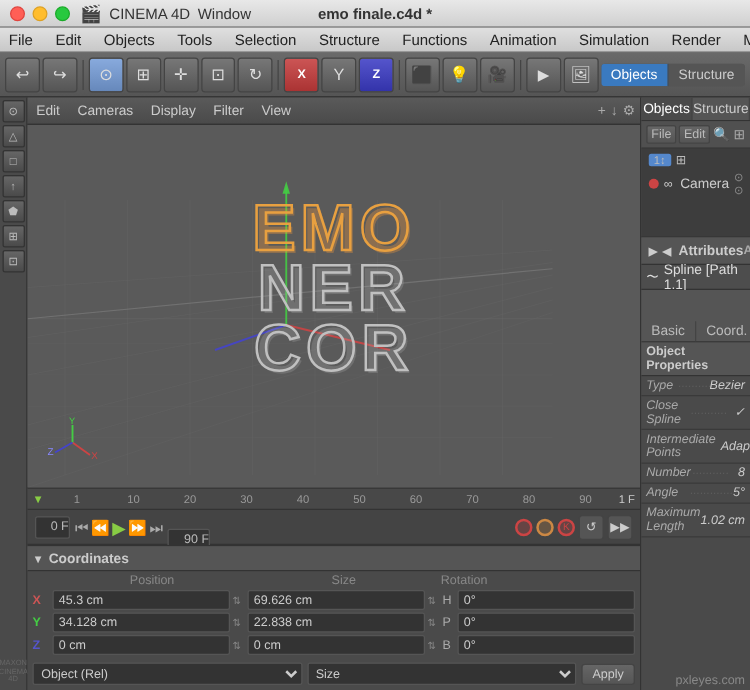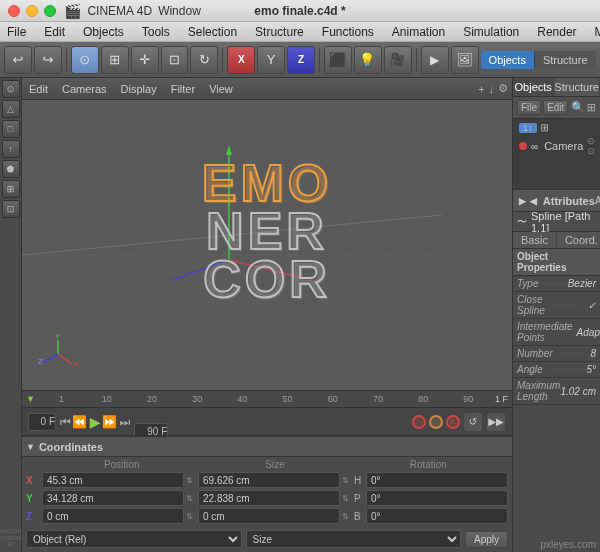--- a/index.html
+++ b/index.html
@@ -220,21 +220,21 @@
 
     .attr-subtitle {
       background: #4d4d4d; height: 20px; display: flex; align-items: center; padding: 0 4px; gap: 4px;
       font-size: 11px; color: #ddd; border-bottom: 1px solid #333;
     }
 
     .attr-tabs {
       display: flex; background: #555; border-bottom: 1px solid #333;
     }
     .attr-tab {
-      padding: 2px 8px; font-size: 11px; color: #bbb; cursor: pointer; border-right: 1px solid #444;
+      padding: 2px 8px; font-size: 11px; color: #bbb; cursor: pointer; border-right: 1px solid #444; margin-top: 25px;
     }
 
     .attr-section-title {
       background: #555; padding: 2px 4px; font-size: 10px; color: #ccc; font-weight: 600;
       border-bottom: 1px solid #333;
     }
 
     .attr-row {
       display: flex; align-items: center; padding: 2px 4px; font-size: 10px; color: #bbb;
       border-bottom: 1px solid #3a3a3a;
@@ -481,21 +481,21 @@
         <div class="coords-header">
           <span style="font-size:9px;">▼</span>
           <span style="font-size:11px;font-weight:600;">Coordinates</span>
         </div>
         <div style="padding:2px 4px;">
 
           <div style="display:grid;grid-template-columns:14px 1fr 1fr 1fr;gap:2px;padding:0 4px;margin-bottom:2px;">
             <div></div>
             <div style="font-size:10px;color:#888;text-align:center;">Position</div>
             <div style="font-size:10px;color:#888;text-align:center;">Size</div>
-            <div style="font-size:10px;color:#888;text-align:center;">Rotation</div>
+            <div style="font-size:10px;color:#888;">Rotation</div>
           </div>
 
           <div style="display:grid;grid-template-columns:14px 1fr 10px 1fr 10px 10px 1fr;gap:2px;align-items:center;margin-bottom:2px;">
             <span style="font-size:10px;color:#cc5555;font-weight:bold;">X</span>
             <input class="coord-field" type="text" value="45.3 cm" style="">
             <span style="font-size:8px;color:#888;">⇅</span>
             <input class="coord-field" type="text" value="69.626 cm" style="">
             <span style="font-size:8px;color:#888;">⇅</span>
             <span style="font-size:10px;color:#aaa;">H</span>
             <input class="coord-field" type="text" value="0°" style="">

